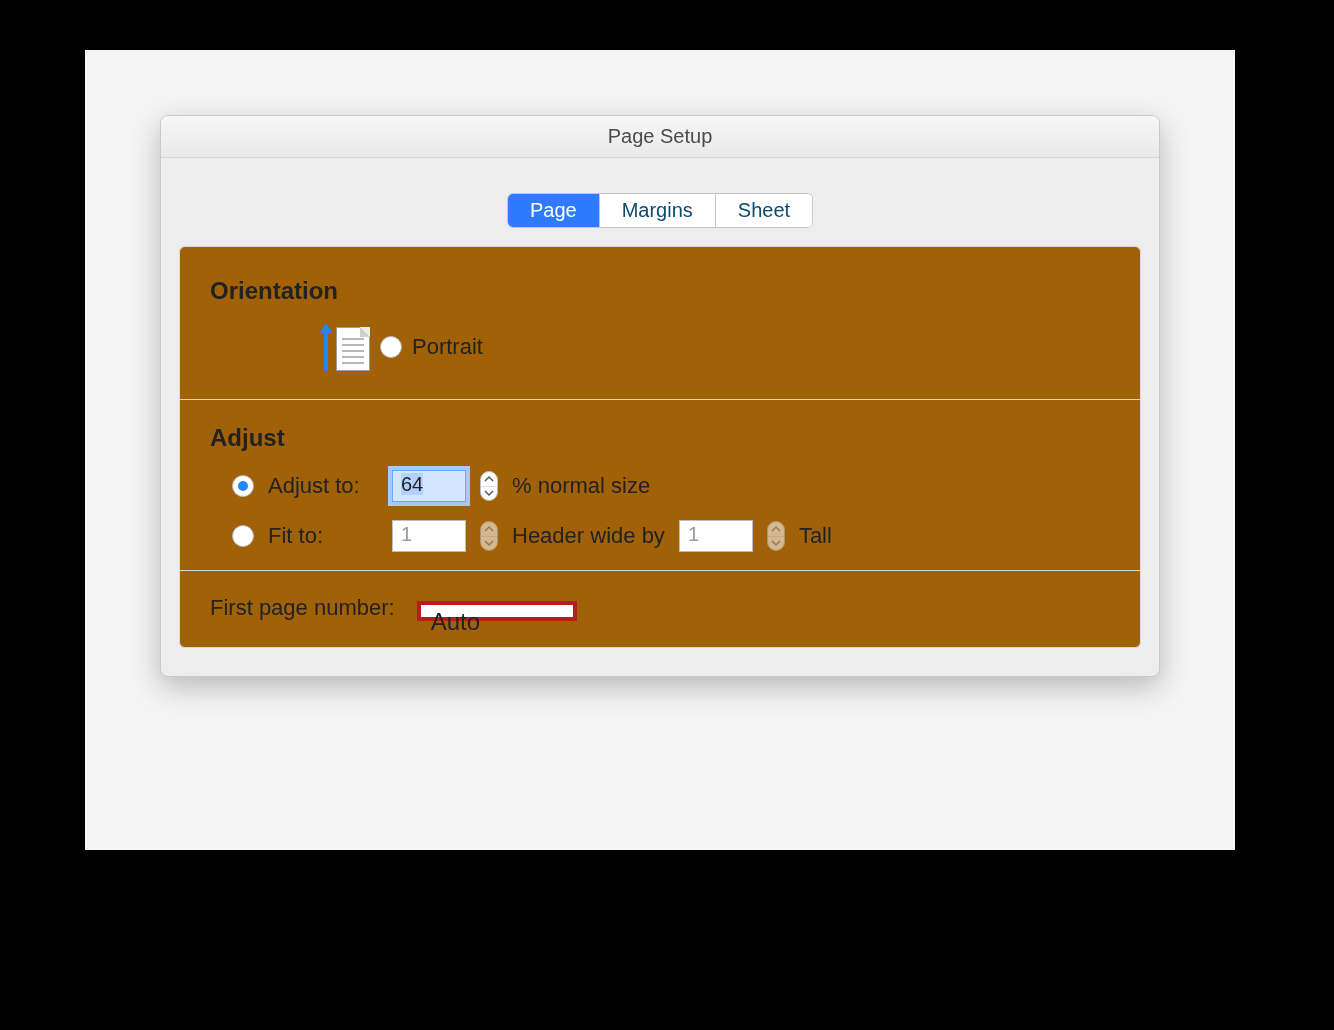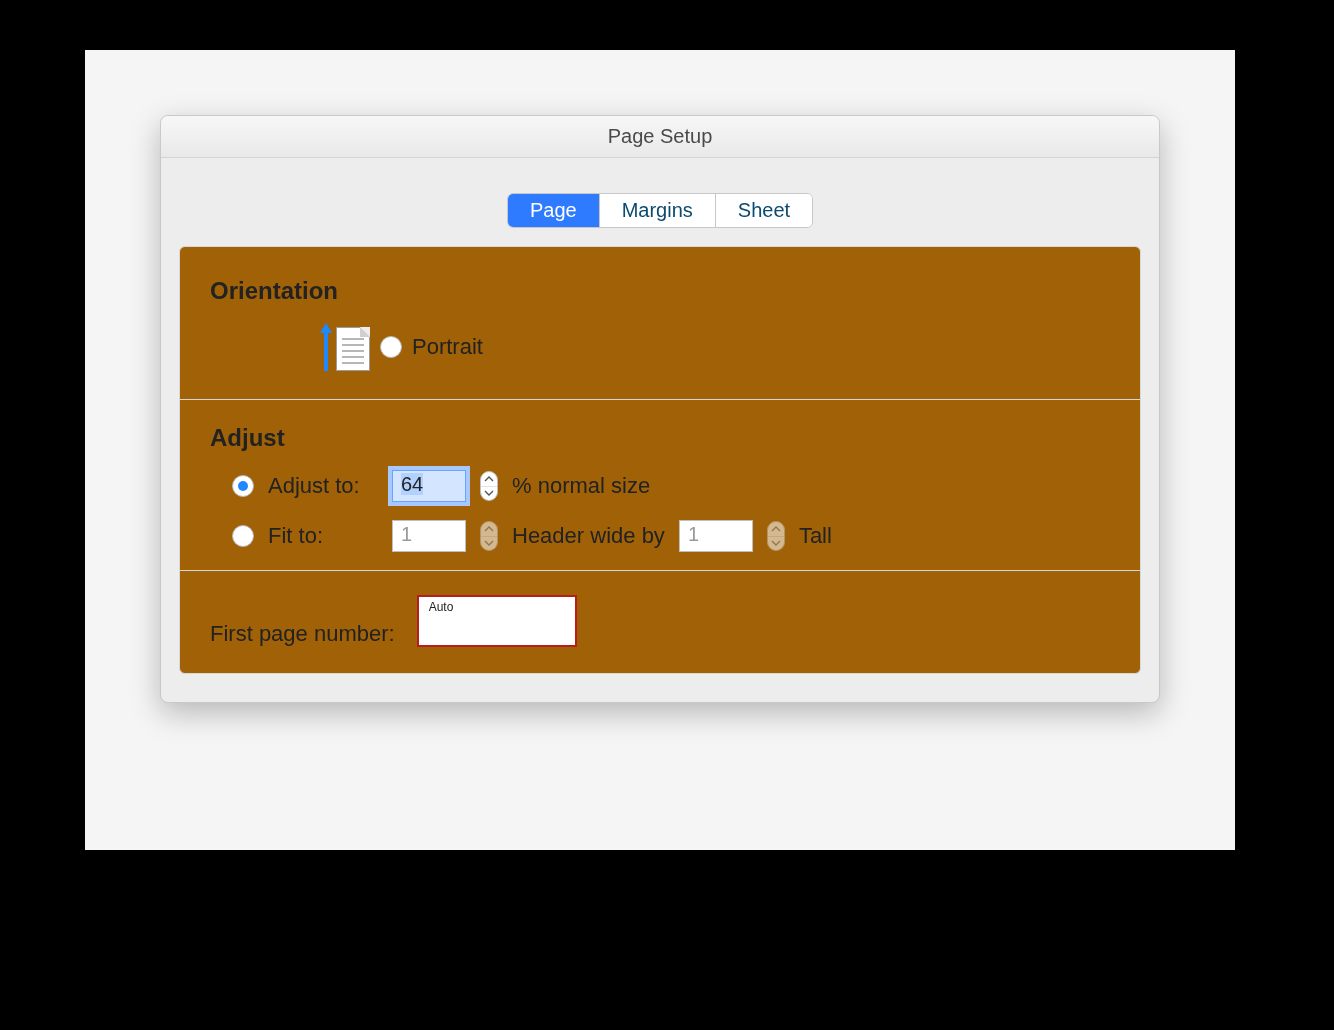--- a/index.html
+++ b/index.html
@@ -185,22 +185,22 @@
   .numbox.disabled { color:#9a9a9a; }
   .stepper {
     width:18px;height:30px;border:1px solid #bfbfbf;border-radius:9px;
     background:#fff;display:flex;flex-direction:column;overflow:hidden;
   }
   .stepper div{flex:1;display:flex;align-items:center;justify-content:center;}
   .stepper svg{display:block}
   .stepper .dn{border-top:1px solid #e2e2e2;}
   .stepper.disabled{opacity:.55}
   .textbox {
-    width:160px;height:52px;border:2px solid #b91c1c;background:#fff;
-    font-size:12px;padding:3px 10px;
+    width:160px;height:20px;border:4px solid #b91c1c;background:#fff;
+    font-size:24px;padding:3px 10px;
   }
   .row-first {
     display:flex;align-items:flex-end;gap:22px;margin-top:4px;
   }
 </style>
 </head>
 <body>
 
 <div class="backdrop">
   <div class="window">

